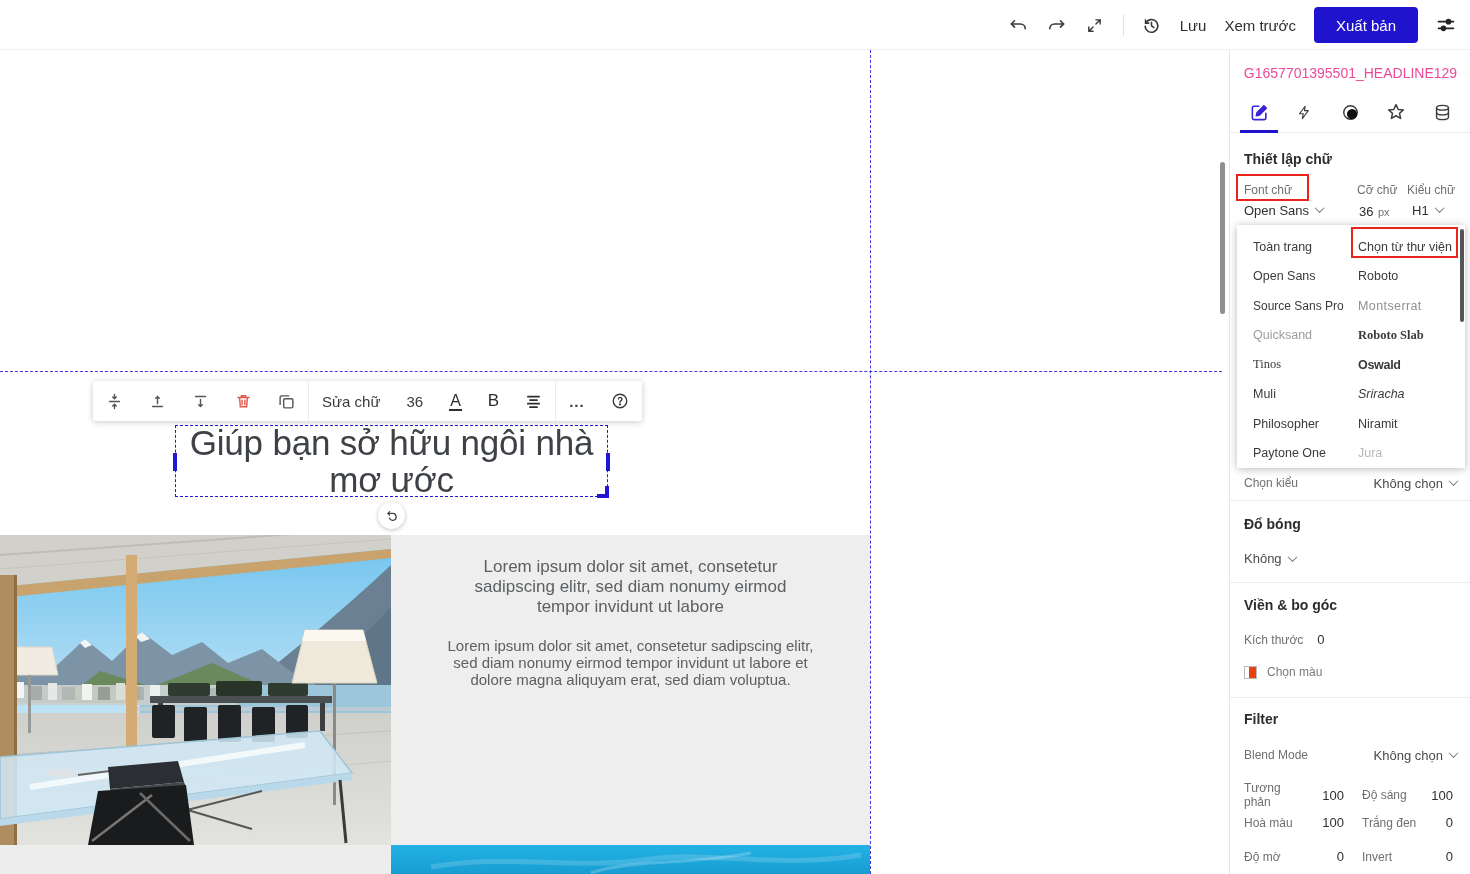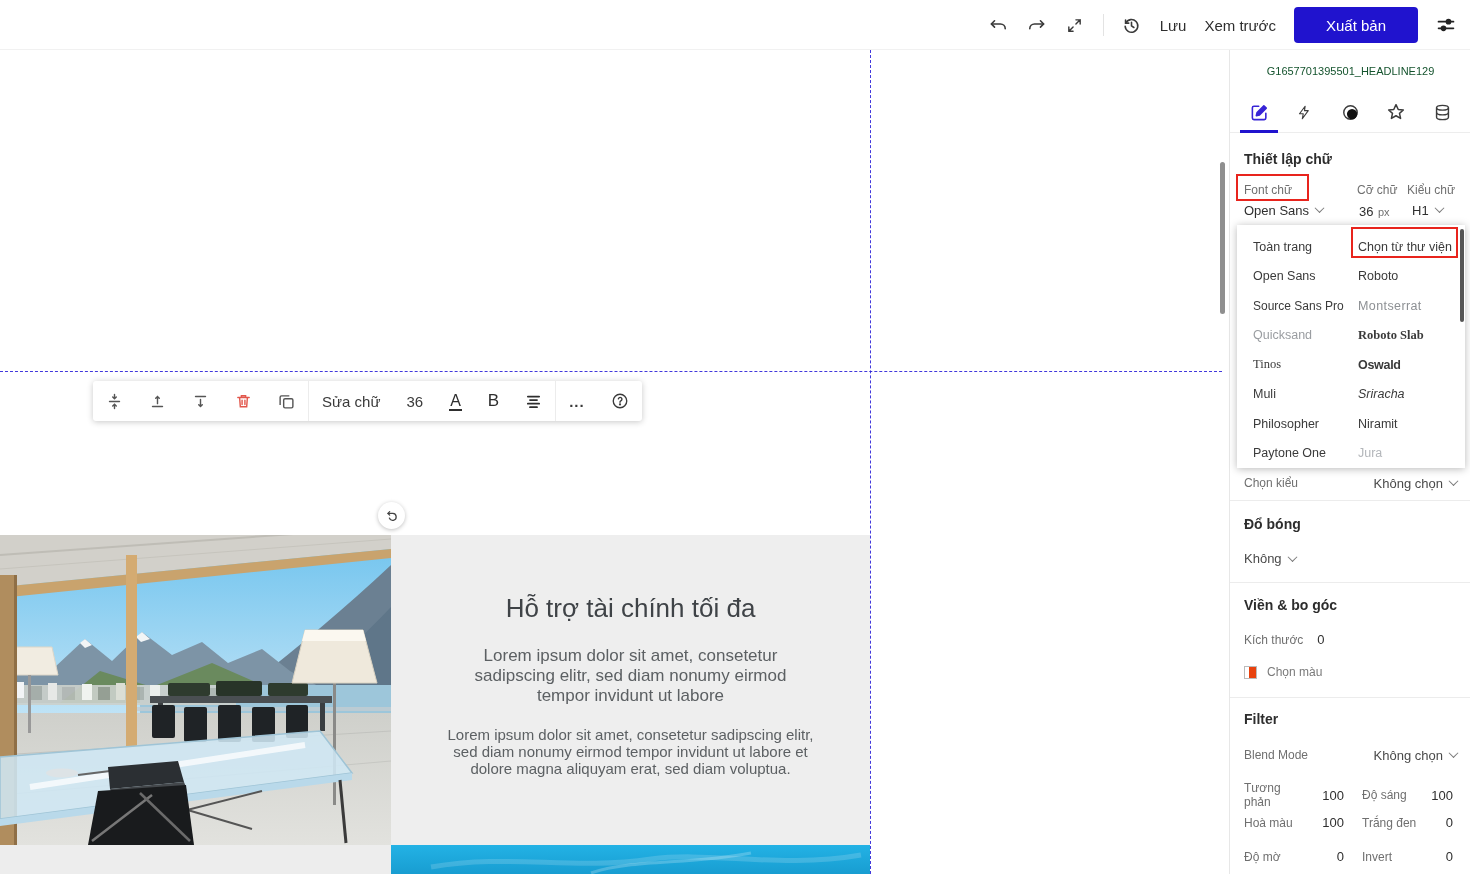--- a/index.html
+++ b/index.html
@@ -6,21 +6,21 @@
   html,body{width:1470px;height:874px;background:#fff;font-family:"Liberation Sans",sans-serif;-webkit-font-smoothing:antialiased}
   #stage{position:relative;width:1470px;height:874px;overflow:hidden;background:#fff}
   .abs{position:absolute}
 
   
   #topbar{position:absolute;left:0;top:0;width:1470px;height:50px;background:#fff;border-bottom:1px solid #f1f1f1;z-index:30}
   #topbar-right{position:absolute;right:14px;top:0;height:50px;display:flex;align-items:center;gap:18px}
   .tb-ic{width:20px;height:20px;display:flex;align-items:center;justify-content:center;cursor:pointer}
   .tb-sep{width:1px;height:22px;background:#e3e3e3}
   .tb-link{font-size:15px;color:#2e2e2e;cursor:pointer;white-space:nowrap}
-  #publish-btn{background:#2013ce;color:#fff;font-size:15px;border:none;border-radius:4px;height:36px;padding:0 32px;cursor:pointer;white-space:nowrap}
+  #publish-btn{background:#2013ce;color:#fff;font-size:15px;border:none;border-radius:4px;height:36px;padding:0 22px;cursor:pointer;white-space:nowrap}
 
   
   #canvas{position:absolute;left:0;top:50px;width:1229px;height:824px;background:#fff;overflow:hidden}
   .guide-v{position:absolute;left:870px;top:0;width:0;height:824px;border-left:1px dashed #2217d6;opacity:.85}
   .guide-h{position:absolute;left:0;top:321px;width:1222px;height:0;border-top:1px dashed #2217d6;opacity:.85}
 
   
   #float-toolbar{position:absolute;left:93px;top:331px;height:40px;background:#fff;border-radius:3px;box-shadow:0 1px 6px rgba(0,0,0,.22);display:flex;align-items:center;padding:0 0;z-index:12}
   .ft-item{height:40px;display:flex;align-items:center;justify-content:center;padding:0 13px;cursor:pointer;font-size:15px;color:#3a3a3a;white-space:nowrap}
   .ft-sep{width:1px;height:40px;background:#ececec}
@@ -42,21 +42,21 @@
   #gray-heading{margin-top:58px;font-size:26px;color:#3f4347}
   #gray-p1{margin:22px auto 0;width:345px;font-size:17px;line-height:20px;color:#5c6063}
   #gray-p2{margin:20px auto 0;width:392px;font-size:15px;line-height:17px;color:#5c6063}
   #bottom-left-strip{position:absolute;left:0;top:795px;width:391px;height:29px;background:#ededed}
   #sky-strip{position:absolute;left:391px;top:795px;width:479px;height:29px;overflow:hidden}
 
   .scroll-thumb{position:absolute;background:#8f8f8f;border-radius:3px}
 
   
   #panel{position:absolute;left:1229px;top:0;width:241px;height:874px;background:#fff;border-left:1px solid #e7e7e7;z-index:20}
-  #element-id{position:absolute;left:0;top:65px;width:241px;text-align:center;font-size:11px;color:#14532d}
+  #element-id{position:absolute;left:0;top:65px;width:241px;text-align:center;font-size:14px;color:#ec4899}
   #tabs{position:absolute;left:0;top:92px;width:241px;height:41px;border-bottom:1px solid #ededed;display:flex;align-items:center;justify-content:space-between;padding:0 14px}
   .tab{width:30px;height:30px;display:flex;align-items:center;justify-content:center;cursor:pointer}
   #tab-underline{position:absolute;left:10px;bottom:-1px;width:38px;height:3px;background:#2013ce}
 
   .sec-title{position:absolute;left:14px;font-size:14px;font-weight:bold;color:#2d2d2d}
   .lbl{font-size:12px;color:#6f6f6f}
   .val{font-size:13px;color:#2f2f2f}
   .divider{position:absolute;left:0;width:241px;height:1px;background:#ececec}
   .chev{display:inline-block;width:7px;height:7px;border-right:1.4px solid #7a7a7a;border-bottom:1.4px solid #7a7a7a;transform:rotate(45deg) translate(-1px,-1px);margin-left:7px;vertical-align:2px}
 
@@ -176,20 +176,26 @@
       <span class="ft-item" style="font-weight:bold;letter-spacing:1px;padding-top:0 0 6px">...</span>
       <span class="ft-item">
         <svg width="18" height="18" viewBox="0 0 24 24" fill="none" stroke="#3a3a3a" stroke-width="1.8" stroke-linecap="round">
             <circle cx="12" cy="12" r="9"></circle>
             <path d="M9.8 9.2a2.4 2.4 0 1 1 3.3 2.6c-.8.4-1.1.9-1.1 1.8"></path>
             <circle cx="12" cy="16.6" r=".6" fill="#3a3a3a"></circle>
           </svg>
       </span>
     </div>
 
+    <div id="headline-box">
+      <span id="headline-text">Giúp bạn sở hữu ngôi nhà mơ ước</span>
+      <span class="handle h-left"></span>
+      <span class="handle h-right"></span>
+      <span class="handle h-corner"></span>
+    </div>
     <div id="rotate-handle">
       <svg width="14" height="14" viewBox="0 0 24 24" fill="none" stroke="#444" stroke-width="2.2" stroke-linecap="round">
           <path d="M8 4.5 5 7.5l3 3"></path>
           <path d="M5.5 7.5h8a6 6 0 1 1-6 8"></path>
         </svg>
     </div>
 
     <div id="photo-block">
       <svg width="391" height="310" viewBox="0 0 391 310">
         <defs>
@@ -276,21 +282,20 @@
         <path d="M340 245 L346 308" stroke="#3a3a3a" stroke-width="3"></path>
         <path d="M120 292 L262 256 M130 258 L252 294" stroke="#555" stroke-width="2"></path>
 
         <path d="M98 256 L186 250 L194 310 L88 310 Z" fill="#191b1d"></path>
         <path d="M92 306 L152 260" stroke="#777" stroke-width="2.5"></path>
         <path d="M190 306 L140 258" stroke="#6a6a6a" stroke-width="2.5"></path>
       </svg>
     </div>
 
     <div id="gray-block">
-      <div id="gray-heading">Hỗ trợ tài chính tối đa</div>
       <p id="gray-p1">Lorem ipsum dolor sit amet, consetetur sadipscing elitr, sed diam nonumy eirmod tempor invidunt ut labore</p>
       <p id="gray-p2">Lorem ipsum dolor sit amet, consetetur sadipscing elitr, sed diam nonumy eirmod tempor invidunt ut labore et dolore magna aliquyam erat, sed diam voluptua.</p>
     </div>
 
     <div id="bottom-left-strip"></div>
     <div id="sky-strip">
       <svg width="479" height="29" viewBox="0 0 479 29">
         <defs>
             <linearGradient id="skystrip" x1="0" y1="0" x2="0" y2="1">
               <stop offset="0" stop-color="#23b2e5"></stop>

